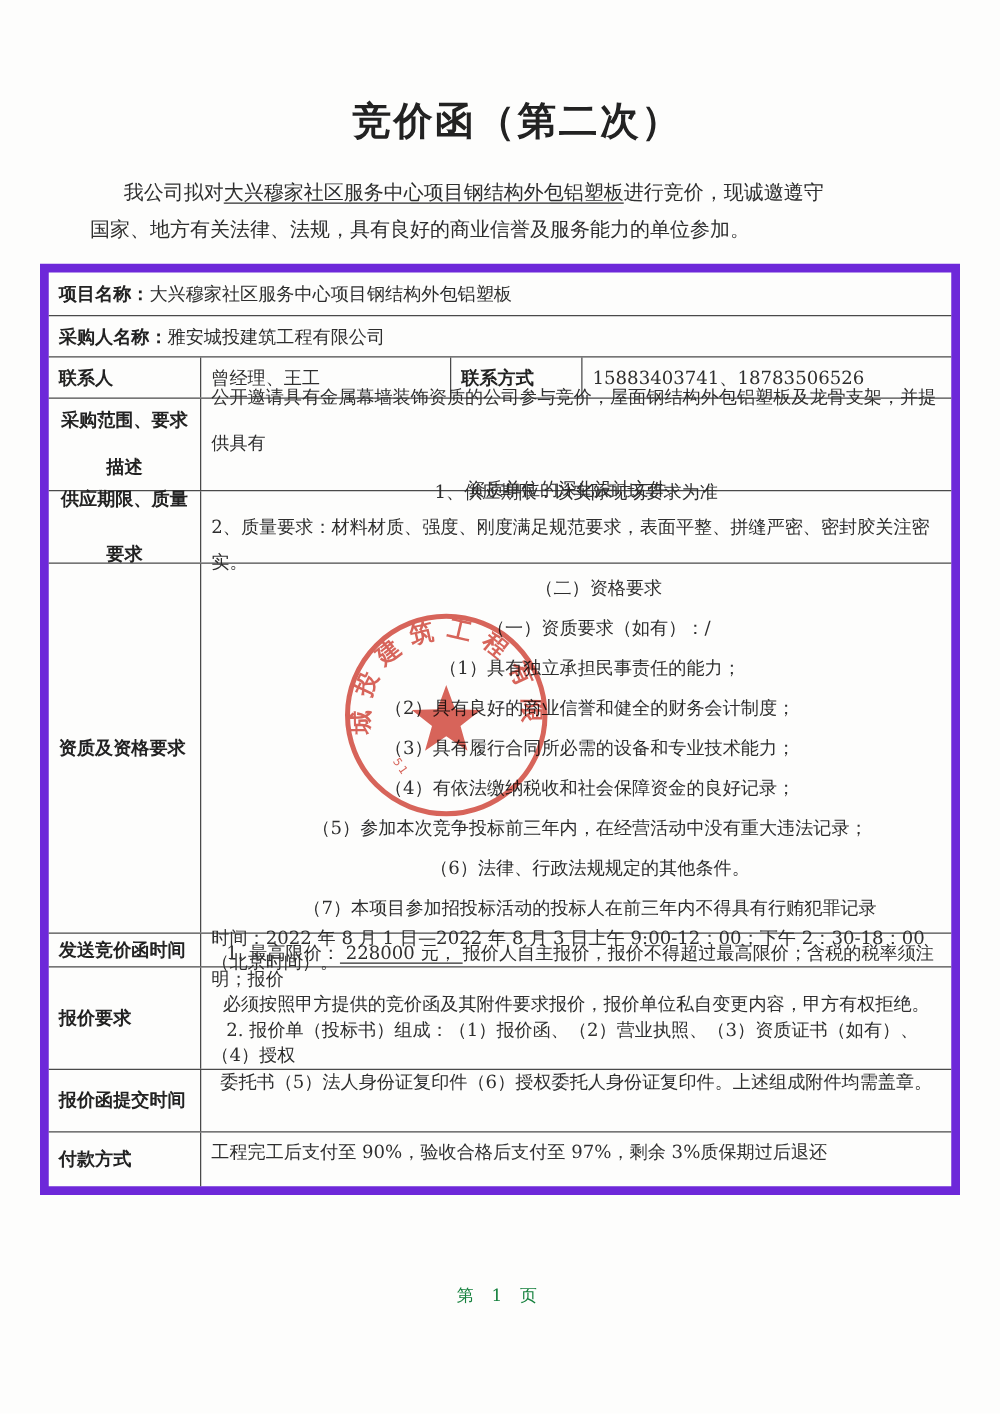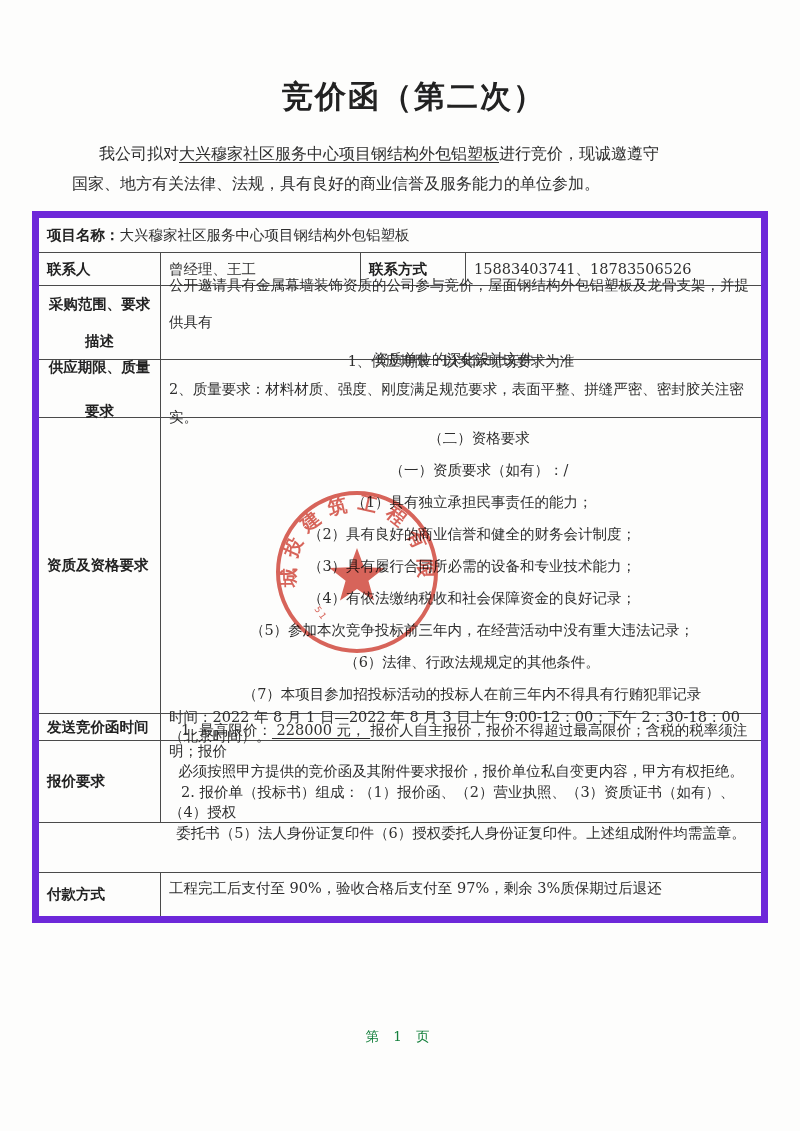--- a/index.html
+++ b/index.html
@@ -63,20 +63,26 @@
 
   <div class="doc-table">
 
     <div class="t-row" style="height:34px">
       <div class="cell grow">
         <span class="lbl">项目名称：</span>
         <span>大兴穆家社区服务中心项目钢结构外包铝塑板</span>
       </div>
     </div>
 
+    <div class="t-row" style="height:33px">
+      <div class="cell grow">
+        <span class="lbl">采购人名称：</span>
+        <span>雅安城投建筑工程有限公司</span>
+      </div>
+    </div>
 
     <div class="t-row" style="height:33px">
       <div class="cell col-label vdiv lbl">联系人</div>
       <div class="cell col-val1 vdiv">曾经理、王工</div>
       <div class="cell col-label2 vdiv lbl">联系方式</div>
       <div class="cell grow">15883403741、18783506526</div>
     </div>
 
     <div class="t-row" style="height:74px">
       <div class="cell col-label vdiv stack lbl" style="line-height:37px;">
@@ -124,20 +130,21 @@
       <div class="cell col-label vdiv lbl">报价要求</div>
       <div class="cell grow stack" style="line-height:20.5px;">
         <div class="indent"><span>1. 最高限价：</span><span class="ul"> 228000 元， </span><span>报价人自主报价，报价不得超过最高限价；含税的税率须注明；报价</span></div>
         <div>必须按照甲方提供的竞价函及其附件要求报价，报价单位私自变更内容，甲方有权拒绝。</div>
         <div class="indent">2. 报价单（投标书）组成：（1）报价函、（2）营业执照、（3）资质证书（如有）、（4）授权</div>
         <div>委托书（5）法人身份证复印件（6）授权委托人身份证复印件。上述组成附件均需盖章。</div>
       </div>
     </div>
 
     <div class="t-row" style="height:50px">
+      <div class="cell col-label vdiv lbl">报价函提交时间</div>
     </div>
 
     <div class="t-row" style="height:44px">
       <div class="cell col-label vdiv lbl">付款方式</div>
       <div class="cell grow top-align" style="padding-top:6px;">工程完工后支付至 90%，验收合格后支付至 97%，剩余 3%质保期过后退还</div>
     </div>
 
   </div>
 
   <svg class="stamp" viewBox="0 0 190 190" aria-hidden="true">

